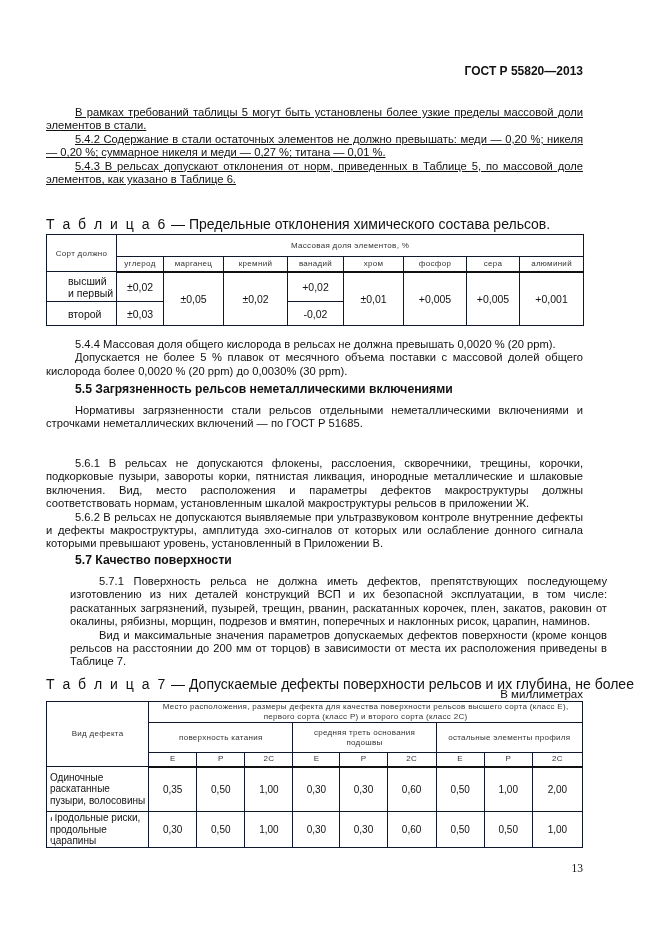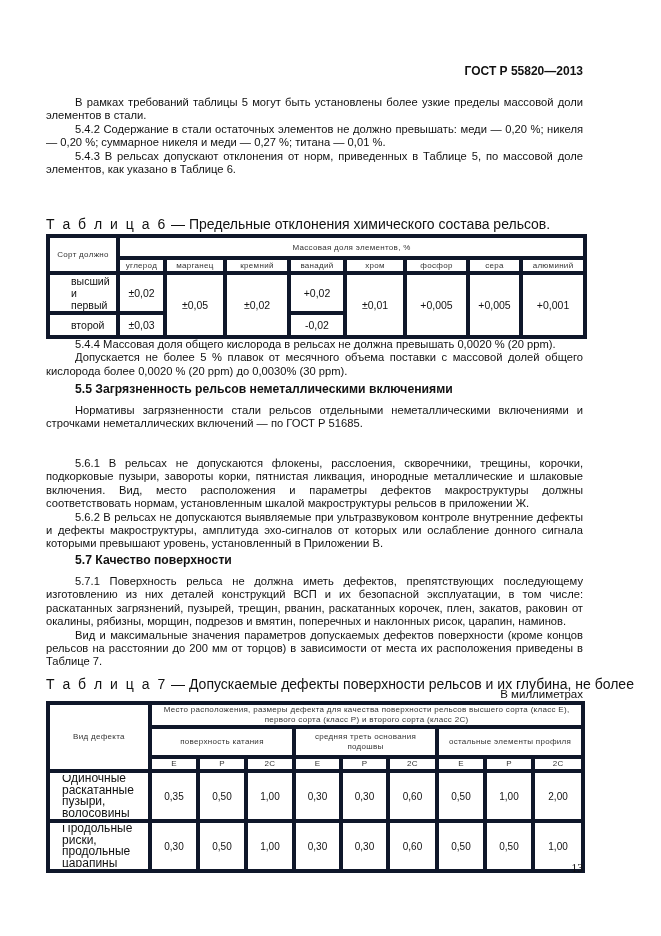--- a/index.html
+++ b/index.html
@@ -7,42 +7,42 @@
          font-family: "Liberation Sans", sans-serif; color: #111; }
   .page { position: absolute; left: 0; top: 0; width: 661px; height: 936px; }
   .hdr { position: absolute; right: 78px; top: 64px; font-weight: bold; font-size: 12px; }
   .block { position: absolute; left: 46px; width: 537px; font-size: 11.2px; line-height: 13.4px; text-align: justify; }
   .block p { margin: 0; text-indent: 29px; }
   .h2 { position: absolute; left: 75px; font-weight: bold; font-size: 12.2px; }
   .cap { position: absolute; left: 46px; font-size: 14px; }
   .cap .sp { letter-spacing: 2px; }
   .units { position: absolute; right: 78px; top: 688px; font-size: 11.5px; }
   table { position: absolute; border-collapse: collapse; table-layout: fixed; }
-  td { border: 4px solid #0f172a; padding: 0 2px; text-align: center; vertical-align: middle; overflow: hidden; }
+  td { border: 1px solid #0f172a; padding: 0 2px; text-align: center; vertical-align: middle; overflow: hidden; }
   .t6 { left: 46px; top: 234px; width: 537px; }
   .t6 td.h { font-size: 8px; color: #333; letter-spacing: 0.3px; }
   .t6 td.v { font-size: 10.5px; }
   .t6 td.l { text-align: left; font-size: 10.5px; padding-left: 21px; line-height: 12px; }
   .t6 .thick-bottom td { border-bottom: 2px solid #111; }
   .t7 { left: 46px; top: 701px; width: 537px; }
   .t7 td.h { font-size: 8px; color: #333; letter-spacing: 0.3px; line-height: 10px; }
   .t7 td.v { font-size: 10px; }
-  .t7 td.l { text-align: left; font-size: 12px; padding-left: 12px; line-height: 11.5px; border-radius: 14px; }
+  .t7 td.l { text-align: left; font-size: 10px; padding-left: 3px; line-height: 11.5px; border-radius: 14px; }
   .t7 .thick-bottom td { border-bottom: 2px solid #111; }
   table.t6, table.t7 { border: 1.5px solid #111; }
   .pnum { position: absolute; right: 78px; top: 862px; font-size: 11.5px; font-family: Liberation Serif, serif; }
 </style>
 </head>
 <body>
 
 <div class="page">
 
   <div class="hdr">ГОСТ Р 55820—2013</div>
 
-  <div class="block" style="top:96px;">
+  <div class="block" style="top:106px;text-decoration:underline;">
     <p>В рамках требований таблицы 5 могут быть установлены более узкие пределы массовой доли элементов в стали.</p>
     <p>5.4.2 Содержание в стали остаточных элементов не должно превышать: меди — 0,20 %; никеля — 0,20 %; суммарное никеля и меди — 0,27 %; титана — 0,01 %.</p>
     <p>5.4.3 В рельсах допускают отклонения от норм, приведенных в Таблице 5, по массовой доле элементов, как указано в Таблице 6.</p>
   </div>
 
   <div class="cap" style="top:216px;">
     <span class="sp">Т а б л и ц а 6</span><span> — Предельные отклонения химического состава рельсов.</span>
   </div>
 
   <table class="t6">
@@ -100,21 +100,21 @@
   <div class="block" style="top:404px;">
     <p>Нормативы загрязненности стали рельсов отдельными неметаллическими включениями и строчками неметаллических включений — по ГОСТ Р 51685.</p>
   </div>
 
   <div class="block" style="top:457px;">
     <p>5.6.1 В рельсах не допускаются флокены, расслоения, скворечники, трещины, корочки, подкорковые пузыри, завороты корки, пятнистая ликвация, инородные металлические и шлаковые включения. Вид, место расположения и параметры дефектов макроструктуры должны соответствовать нормам, установленным шкалой макроструктуры рельсов в приложении Ж.</p>
     <p>5.6.2 В рельсах не допускаются выявляемые при ультразвуковом контроле внутренние дефекты и дефекты макроструктуры, амплитуда эхо-сигналов от которых или ослабление донного сигнала которыми превышают уровень, установленный в Приложении В.</p>
   </div>
 
   <div class="h2" style="top:553px;">5.7 Качество поверхности</div>
-  <div class="block" style="top:575px;">
+  <div class="block" style="top:575px;margin-left:24px;">
     <p>5.7.1 Поверхность рельса не должна иметь дефектов, препятствующих последующему изготовлению из них деталей конструкций ВСП и их безопасной эксплуатации, в том числе: раскатанных загрязнений, пузырей, трещин, рванин, раскатанных корочек, плен, закатов, раковин от окалины, рябизны, морщин, подрезов и вмятин, поперечных и наклонных рисок, царапин, наминов.</p>
     <p>Вид и максимальные значения параметров допускаемых дефектов поверхности (кроме концов рельсов на расстоянии до 200 мм от торцов) в зависимости от места их расположения приведены в Таблице 7.</p>
   </div>
 
   <div class="cap" style="top:676px;">
     <span class="sp">Т а б л и ц а 7</span><span> — Допускаемые дефекты поверхности рельсов и их глубина, не более</span>
   </div>
   <div class="units">В миллиметрах</div>
 
   <table class="t7">

